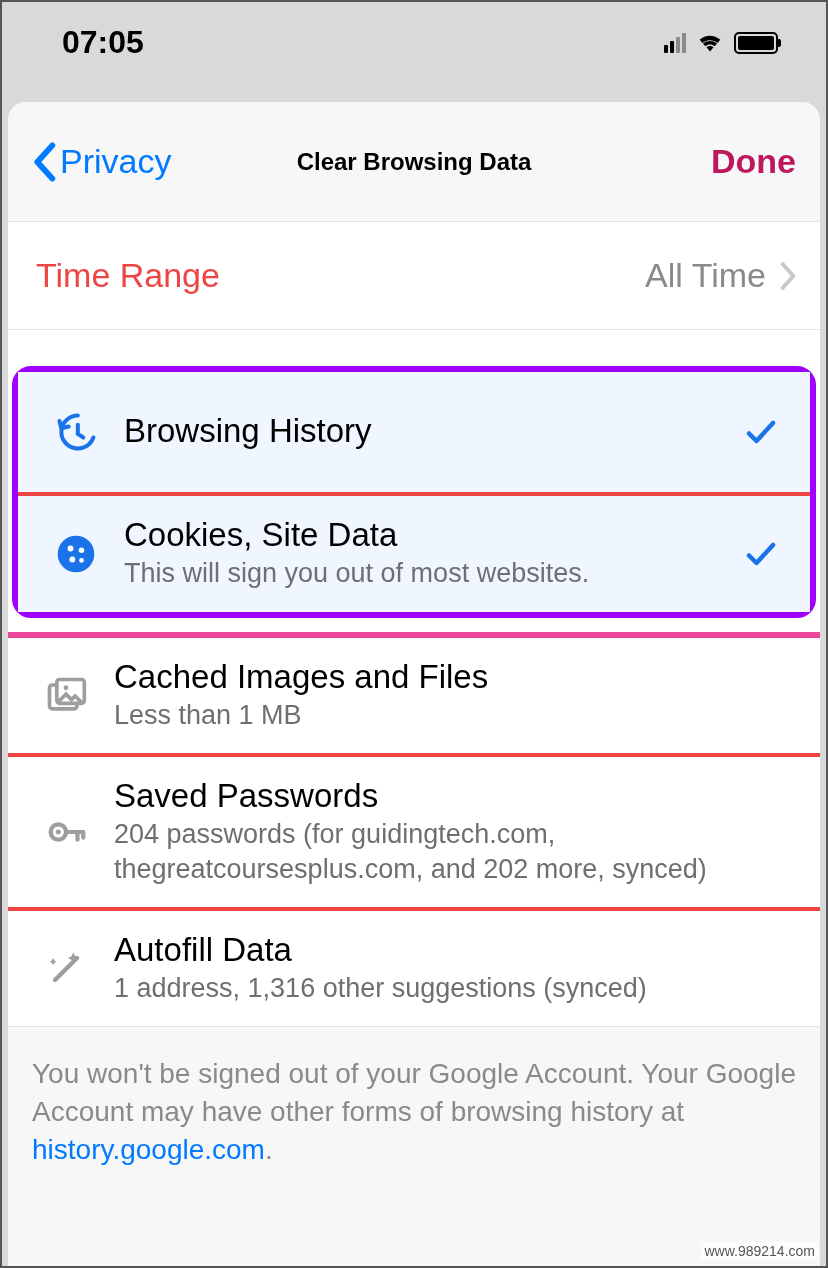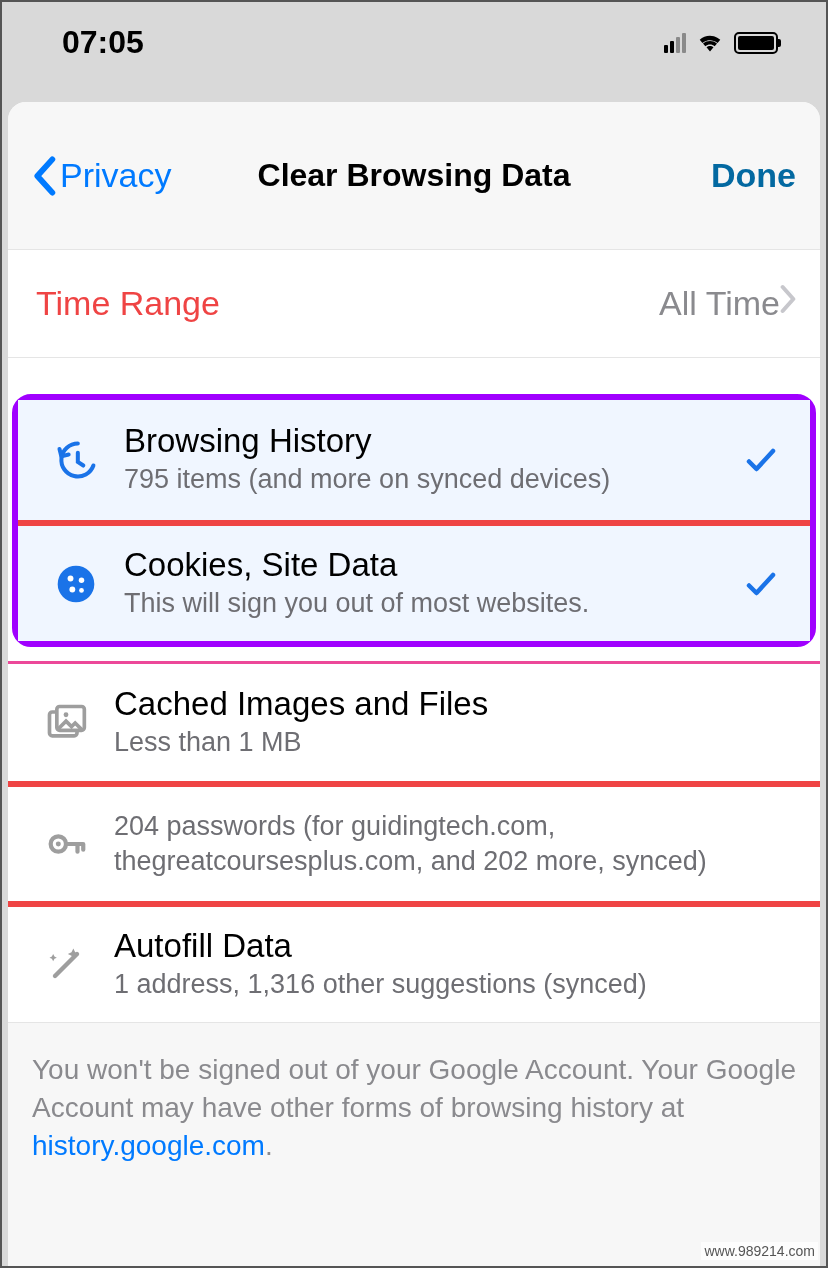--- a/index.html
+++ b/index.html
@@ -78,91 +78,91 @@
       position: absolute;
       top: 100px;
       left: 6px;
       right: 6px;
       bottom: 0;
       background: #f7f7f7;
       border-radius: 18px 18px 0 0;
       overflow: hidden;
     }
     .nav-header {
-      height: 148px;
+      height: 120px;
       display: flex;
       align-items: center;
       justify-content: space-between;
       padding: 0 24px;
       background: #f7f7f7;
       border-bottom: 1px solid #e5e5e5;
     }
     .nav-back {
       display: flex;
       align-items: center;
       color: #007aff;
       font-size: 34px;
       font-weight: 400;
     }
     .nav-back svg {
       width: 24px;
       height: 40px;
       margin-right: 4px;
     }
     .nav-title {
-      font-size: 32px;
+      font-size: 24px;
       font-weight: 600;
       color: #000;
       position: absolute;
       left: 0;
       right: 0;
       text-align: center;
       pointer-events: none;
     }
     .nav-done {
-      color: #0369a1;
+      color: #be185d;
       font-size: 34px;
       font-weight: 600;
     }
     .content {
       background: #fff;
     }
     .time-range-row {
       display: flex;
       align-items: center;
       justify-content: space-between;
       padding: 34px 24px 34px 28px;
       border-bottom: 1px solid #e5e5e5;
       background:#fff;
     }
     .tr-label {
       font-size: 34px;
       color: #ef4444;
     }
     .tr-value {
       display: flex;
-      align-items: flex-start;
-      gap: 0;
+      align-items: flex-end;
+      gap: 14px;
     }
     .tr-value-text {
       font-size: 34px;
       color: #8a8a8e;
     }
     .chevron svg { width: 16px; height: 30px; }
 
     .highlight-wrap {
       border: 6px solid #a000ff;
       border-radius: 19px;
       margin: 36px 4px 0 4px;
     }
     .row {
       display: flex;
       align-items: center;
       padding: 20px 24px 20px 28px;
-      border-top: 6px solid #ef4444;
+      border-top: 4px solid #ef4444;
       background: #fff;
       min-height: 120px;
     }
     .row.selected {
       background: #f0f6ff;
     }
     .highlight-wrap .row:first-child {
       border-top: none;
     }
     .row-icon {
@@ -187,21 +187,21 @@
       color: #6e6e73;
       line-height: 1.3;
     }
     .row-check {
       width: 50px;
       display:flex;
       align-items:center;
       justify-content:center;
     }
     .list-rest .row:first-child{
-      border-top:3px solid #ec4899;
+      border-top:6px solid #ec4899;
     }
     .list-rest .row:last-child{
       border-bottom:1px solid #e5e5e5;
       align-items:center;
     }
     .footer-text {
       padding: 28px 24px;
       font-size: 28px;
       color: #8a8a8e;
       line-height: 1.35;
@@ -277,21 +277,20 @@
       <div class="row selected">
         <div class="row-icon">
           <svg width="44" height="44" viewBox="0 0 24 24">
               <path d="M13 3a9 9 0 1 0 8.5 12" stroke="#1a73e8" stroke-width="2.2" fill="none" stroke-linecap="round"></path>
               <path d="M3 6l1 4 4-1" stroke="#1a73e8" stroke-width="2.2" fill="none" stroke-linecap="round" stroke-linejoin="round"></path>
               <path d="M13 8v5l3 2" stroke="#1a73e8" stroke-width="2.2" fill="none" stroke-linecap="round"></path>
             </svg>
         </div>
         <div class="row-body">
           <div class="row-title">Browsing History</div>
-          <div class="row-sub">795 items (and more on synced devices)</div>
         </div>
         <div class="row-check">
           <svg width="36" height="36" viewBox="0 0 24 24">
               <path d="M4 13l5 5L20 6" stroke="#1a73e8" stroke-width="3" fill="none" stroke-linecap="round" stroke-linejoin="round"></path>
             </svg>
         </div>
       </div>
 
       <div class="row selected">
         <div class="row-icon">
@@ -335,20 +334,21 @@
 
       <div class="row">
         <div class="row-icon">
           <svg width="46" height="46" viewBox="0 0 24 24">
               <circle cx="8" cy="12" r="4" stroke="#9e9e9e" stroke-width="2.2" fill="none"></circle>
               <circle cx="8" cy="12" r="1.3" fill="#9e9e9e"></circle>
               <path d="M12 12h9M18 12v4M21 12v3" stroke="#9e9e9e" stroke-width="2.2" fill="none" stroke-linecap="round"></path>
             </svg>
         </div>
         <div class="row-body">
+          <div class="row-title">Saved Passwords</div>
           <div class="row-sub">204 passwords (for guidingtech.com, thegreatcoursesplus.com, and 202 more, synced)</div>
         </div>
         <div class="row-check"></div>
       </div>
 
       <div class="row">
         <div class="row-icon">
           <svg width="44" height="44" viewBox="0 0 24 24">
               <path d="M6 18L18 6" stroke="#9e9e9e" stroke-width="2.4" stroke-linecap="round"></path>
               <path d="M16 3l1 2 2 1-2 1-1 2-1-2-2-1 2-1zM5 6l.7 1.4L7 8l-1.3.6L5 10l-.7-1.4L3 8l1.3-.6z" fill="#9e9e9e"></path>

